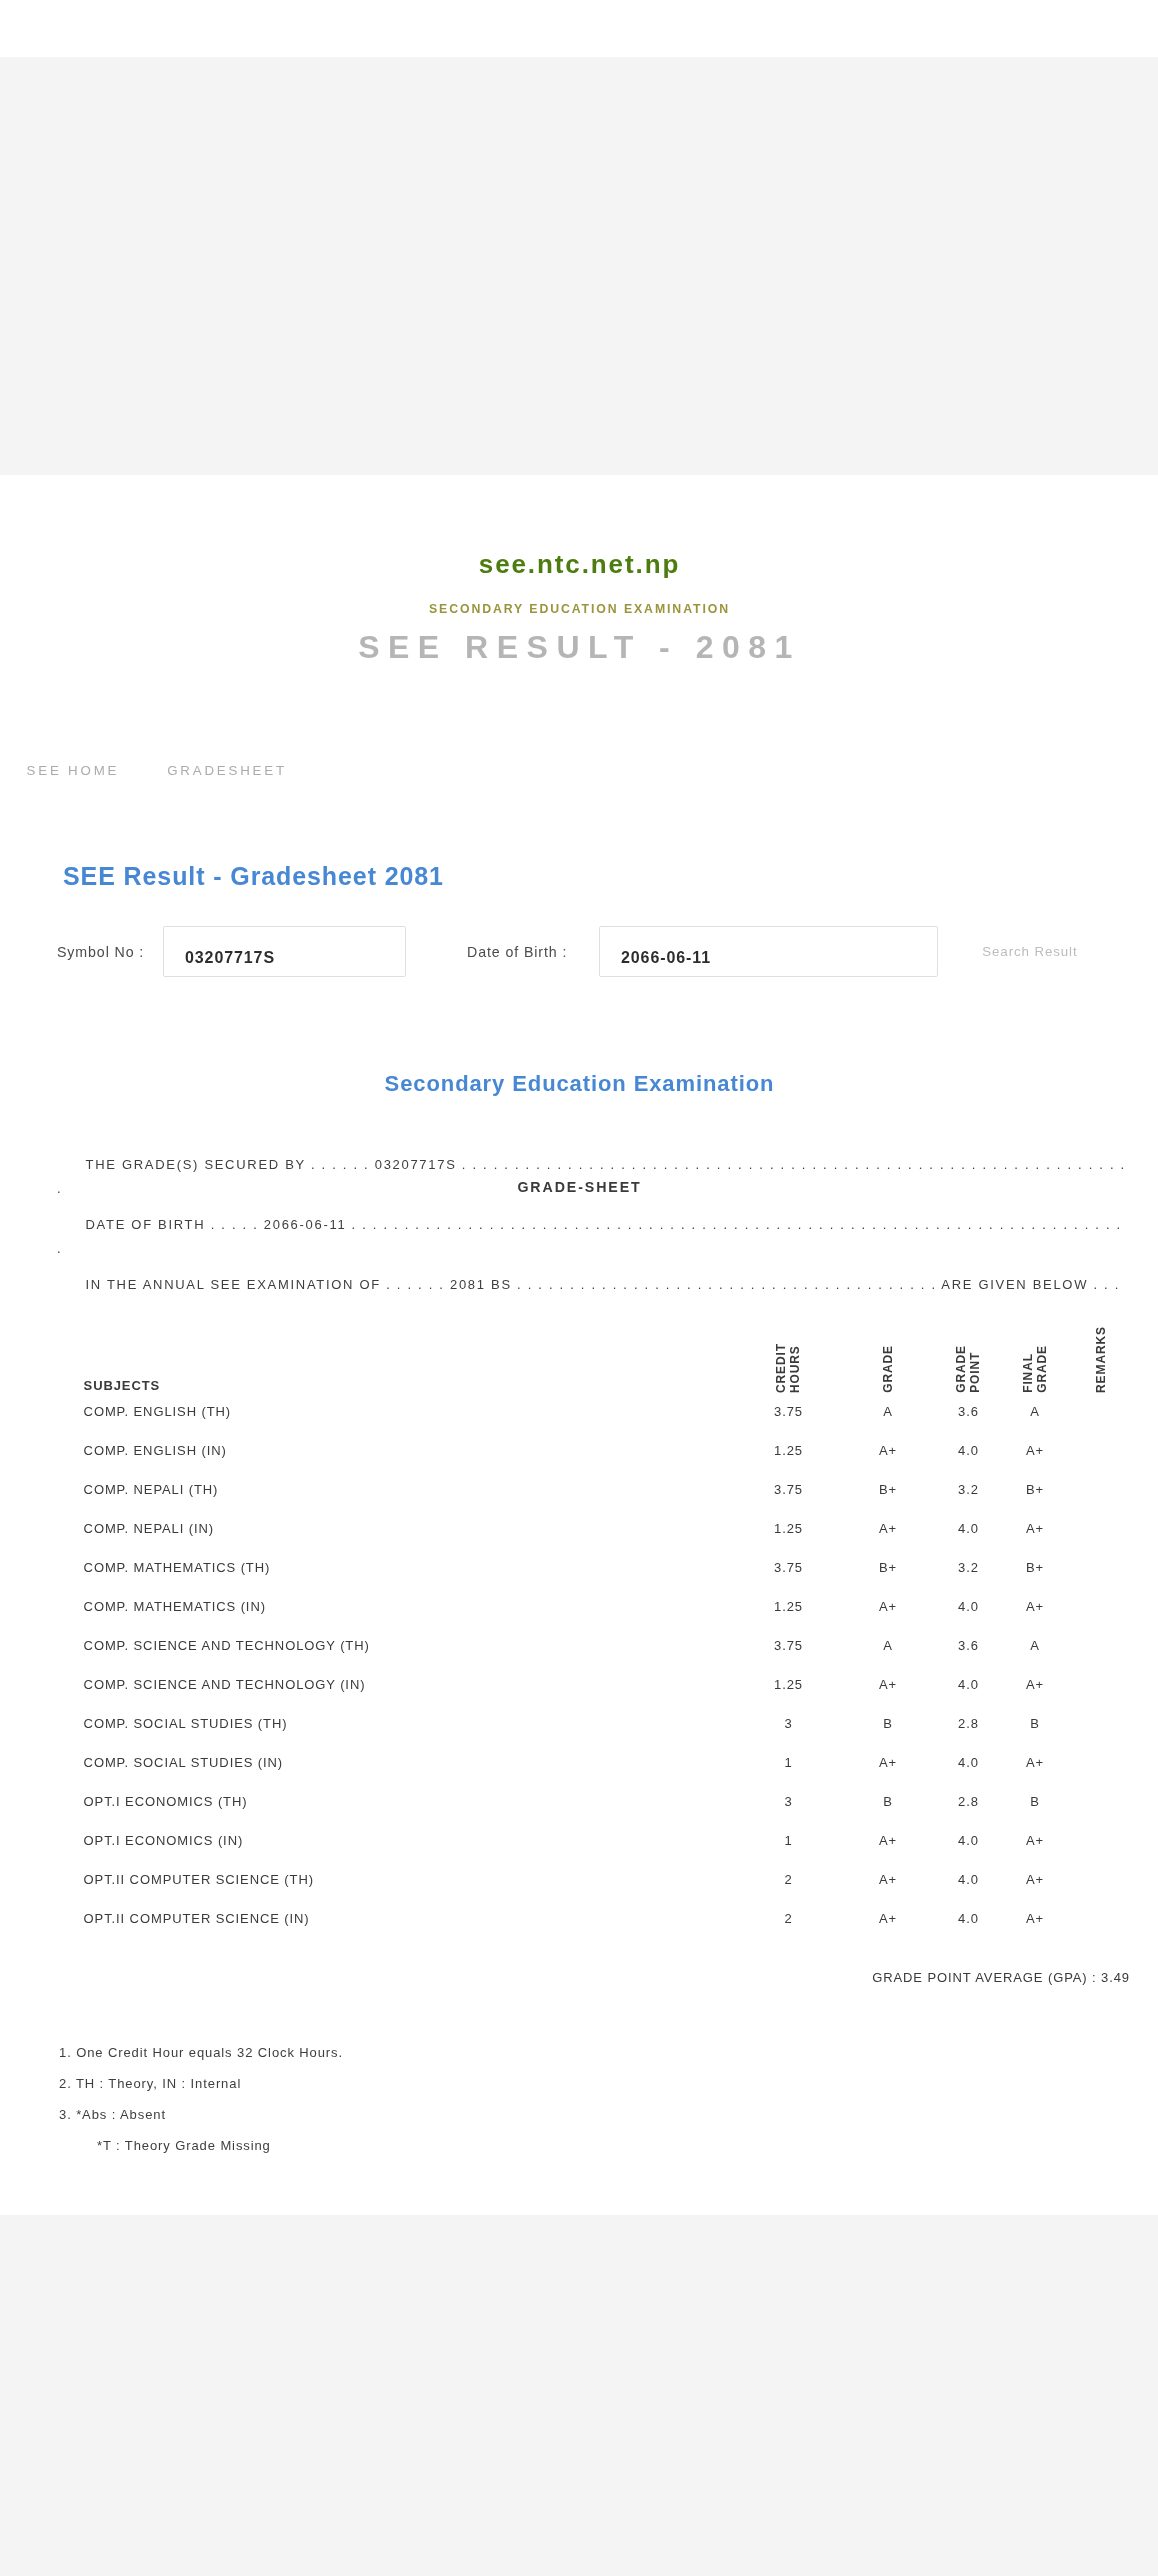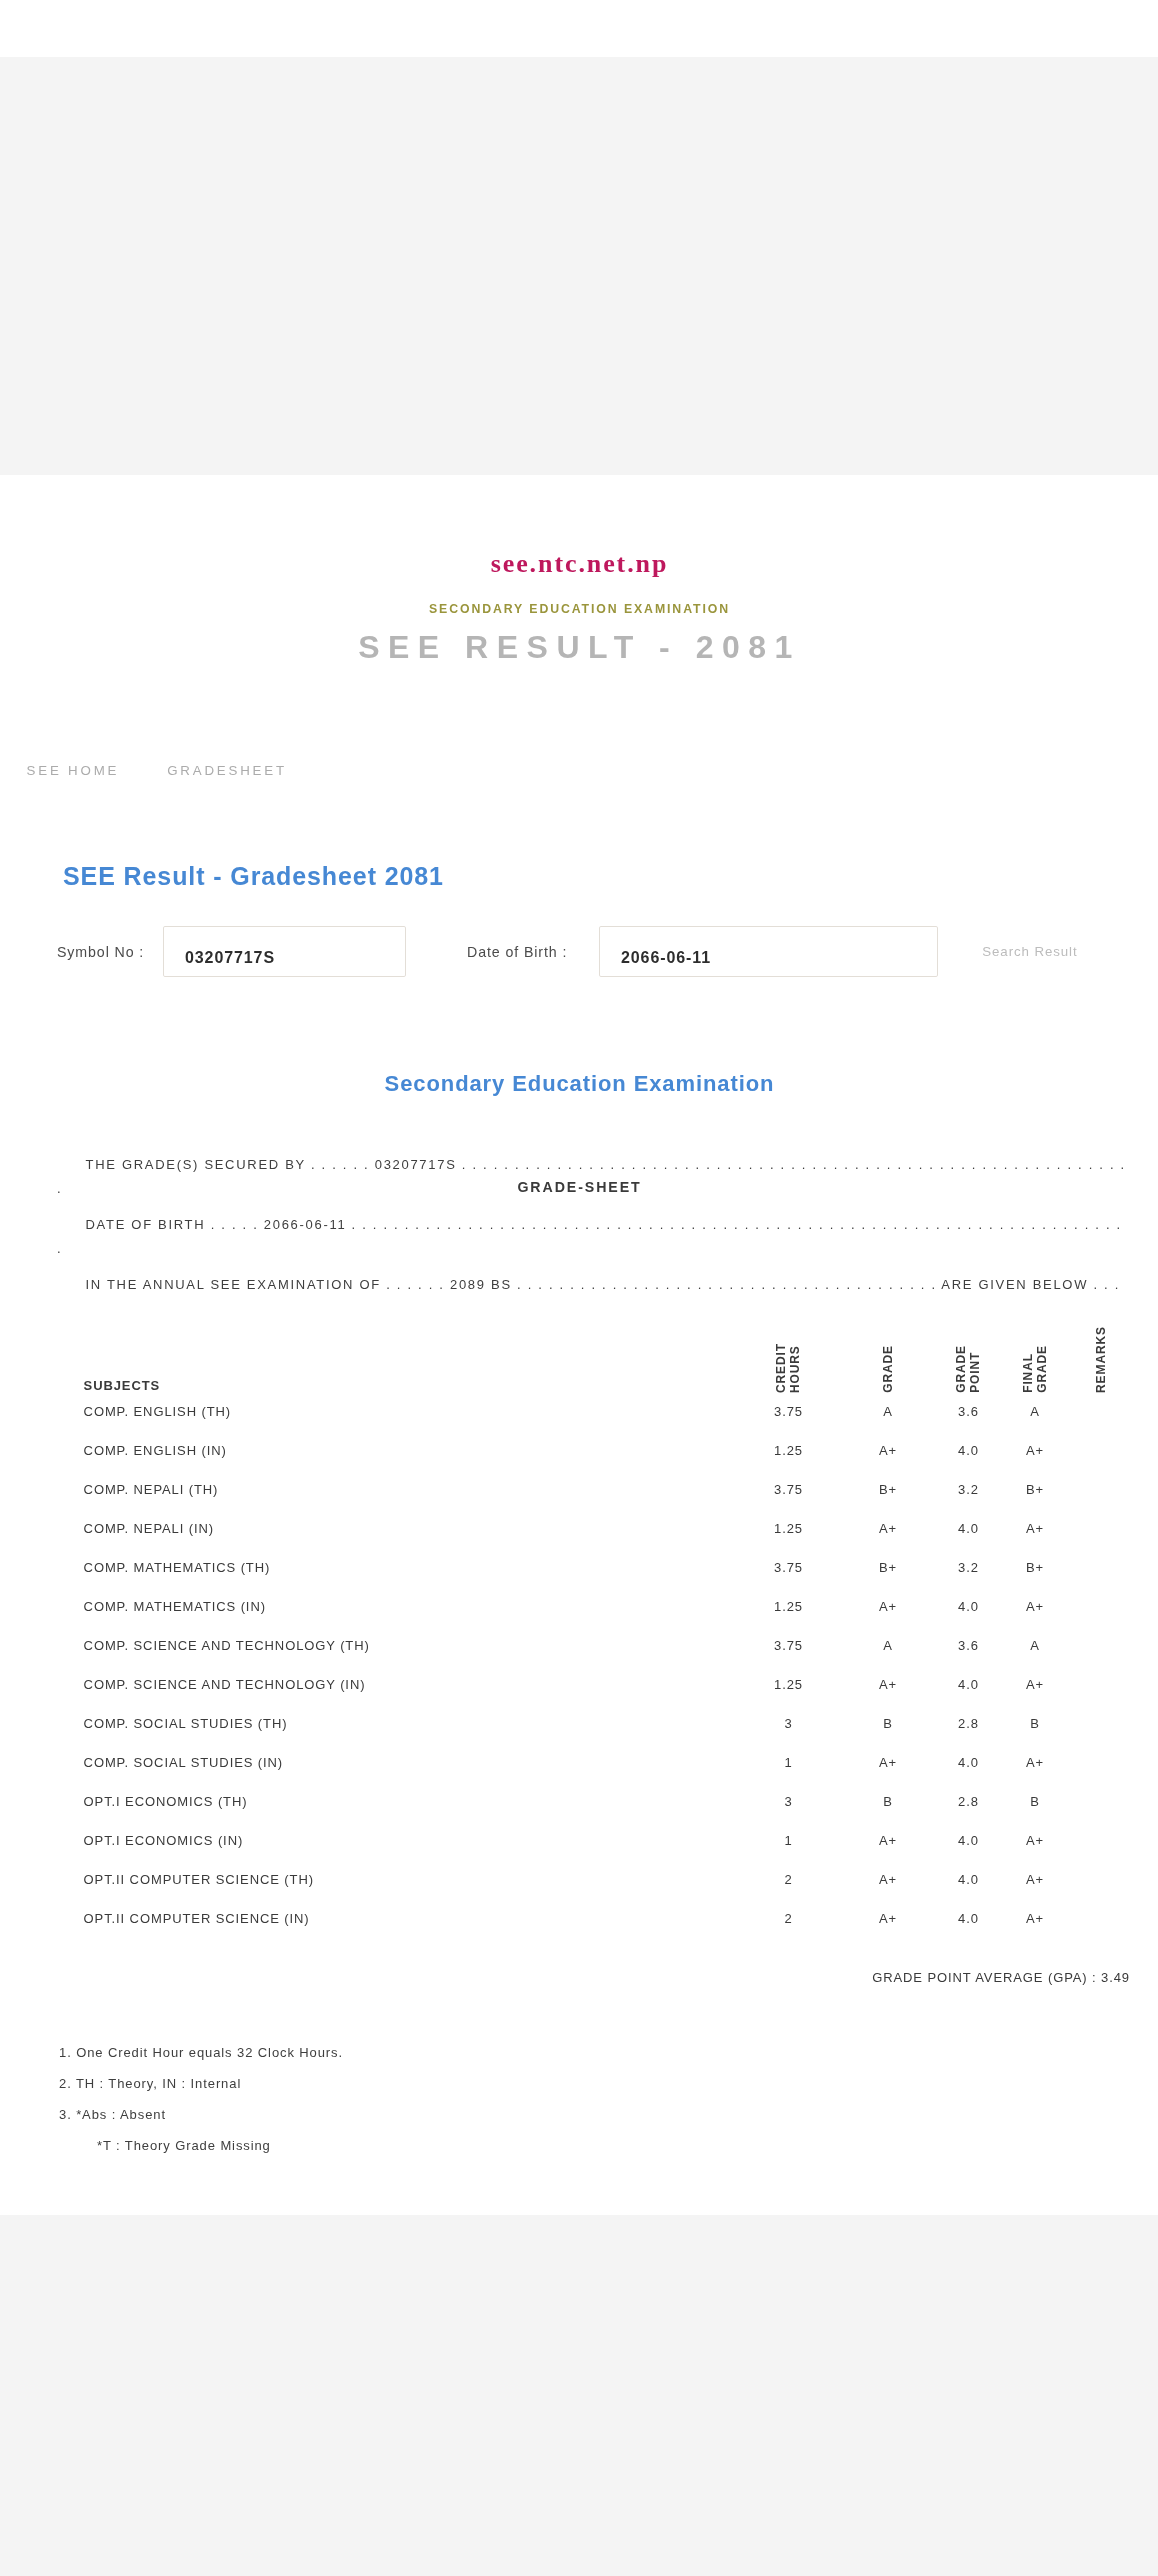--- a/index.html
+++ b/index.html
@@ -5,21 +5,21 @@
   html,body{margin:0;padding:0;}
   body{
     width:1159px;height:2576px;position:relative;background:#ffffff;
     font-family:"Liberation Sans",sans-serif;color:#3a3a3a;overflow:hidden;
   }
   .band{position:absolute;left:0;width:1159px;background:#f4f4f4;}
   .band.top{top:57px;height:418px;}
   .band.bottom{top:2215px;height:361px;}
 
   .centered{position:absolute;left:0;width:1159px;text-align:center;}
-  .site-title{top:549px;font-size:26px;font-weight:bold;color:#be185d;letter-spacing:1.9px;font-family:Liberation Serif, serif;}
+  .site-title{top:549px;font-size:26px;font-weight:bold;color:#4d7c0f;letter-spacing:1.9px;}
   .site-subtitle{top:602px;font-size:12.3px;font-weight:bold;color:#9a953c;letter-spacing:1.9px;}
   .big-title{top:629px;font-size:32px;font-weight:bold;color:#b5b5b5;letter-spacing:8.5px;}
 
   .nav{position:absolute;top:763px;left:26.6px;display:flex;gap:48px;}
   .nav-item{font-size:13.3px;color:#ababab;letter-spacing:2.8px;cursor:pointer;}
 
   .result-heading{position:absolute;top:862px;left:43px;font-size:25px;font-weight:bold;
     color:#4688d4;letter-spacing:0.9px;margin-left:20px;}
 
   .form-label{position:absolute;font-size:14.2px;color:#4b4b4b;letter-spacing:0.9px;}
@@ -84,21 +84,21 @@
 <input class="text-input inp-symbol" type="text" value="03207717S" style="">
 <div class="form-label lbl-dob">Date of Birth :</div>
 <input class="text-input inp-dob" type="text" value="2066-06-11" style="">
 <button class="search-btn">Search Result</button>
 
 <div class="centered exam-heading">Secondary Education Examination</div>
 <div class="centered sheet-title">GRADE-SHEET</div>
 
 <div class="statement st-0">THE GRADE(S) SECURED BY . . . . . . 03207717S . . . . . . . . . . . . . . . . . . . . . . . . . . . . . . . . . . . . . . . . . . . . . . . . . . . . . . . . . . . . . . . .</div>
 <div class="statement st-1">DATE OF BIRTH . . . . . 2066-06-11 . . . . . . . . . . . . . . . . . . . . . . . . . . . . . . . . . . . . . . . . . . . . . . . . . . . . . . . . . . . . . . . . . . . . . . . . . .</div>
-<div class="statement st-2">IN THE ANNUAL SEE EXAMINATION OF . . . . . . 2089 BS . . . . . . . . . . . . . . . . . . . . . . . . . . . . . . . . . . . . . . . . ARE GIVEN BELOW . . .</div>
+<div class="statement st-2">IN THE ANNUAL SEE EXAMINATION OF . . . . . . 2081 BS . . . . . . . . . . . . . . . . . . . . . . . . . . . . . . . . . . . . . . . . ARE GIVEN BELOW . . .</div>
 
 <div class="grades-table">
   <div class="gt-header">
     <div class="h-sub">SUBJECTS</div>
     <div class="h-rot">CREDIT
 HOURS</div>
     <div class="h-rot">GRADE</div>
     <div class="h-rot">GRADE
 POINT</div>
     <div class="h-rot">FINAL

